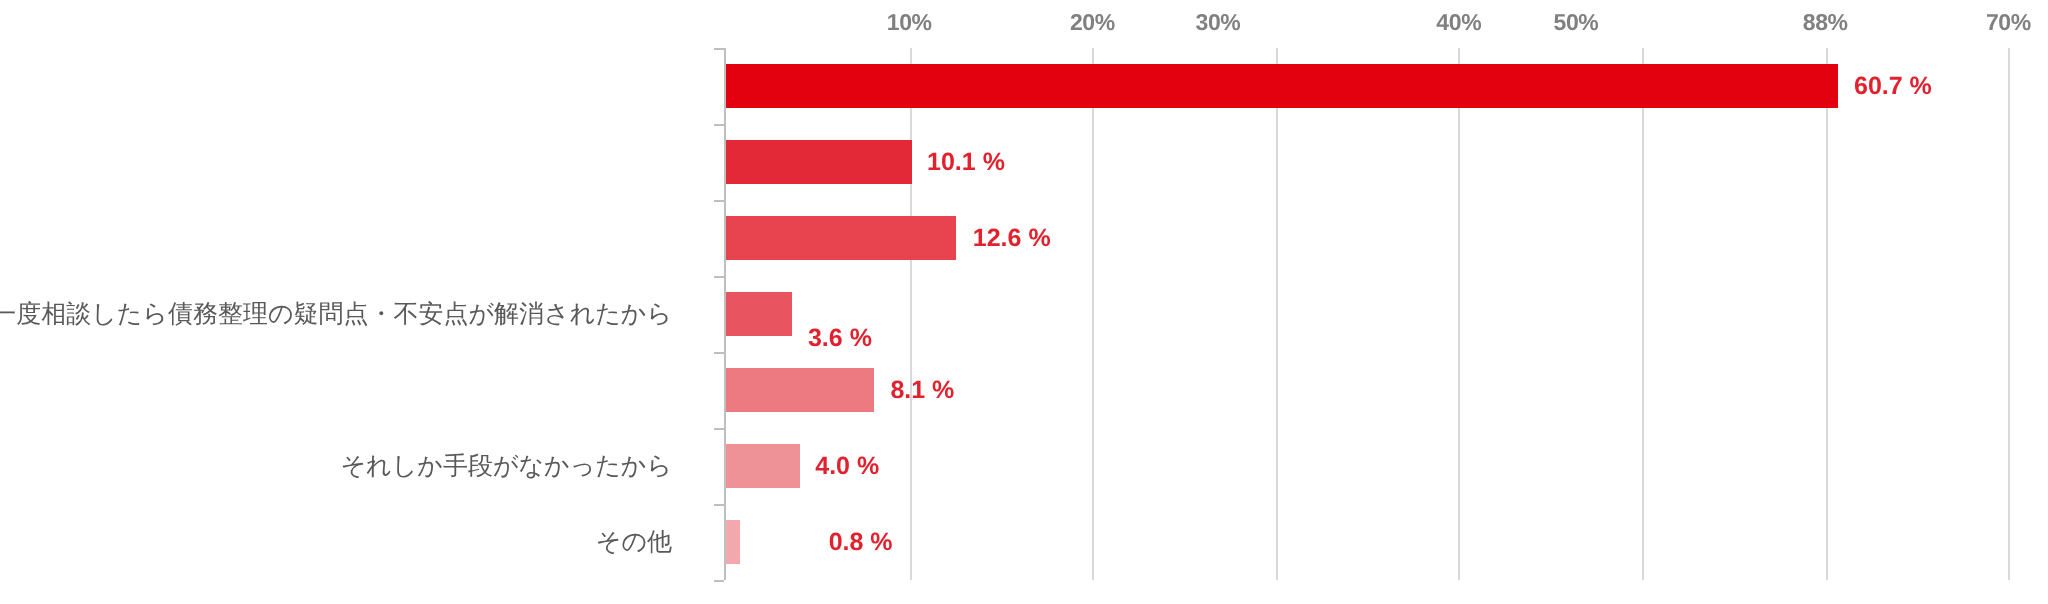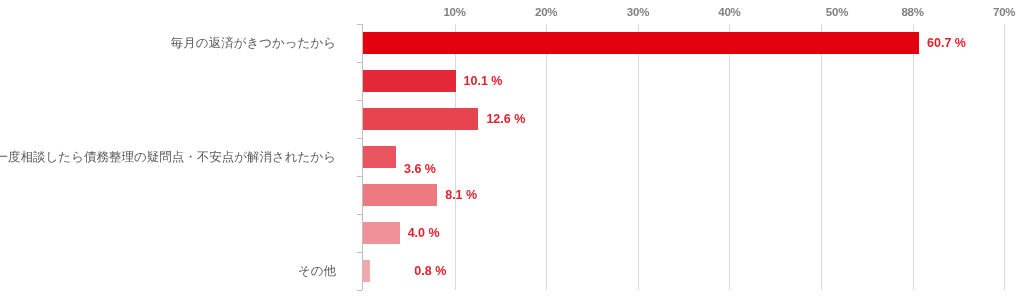--- a/index.html
+++ b/index.html
@@ -82,48 +82,48 @@
 </head>
 <body>
 
 <div id="chart-root">
 
   <div class="axis-line" style="height: 266px;"></div>
 <div class="tick-label" style="left: 454.6px; color: rgb(128, 128, 128);">10%</div>
     <div class="gridline" style="left: 454.6px; height: 266px; background: rgb(217, 217, 217);"></div>
     <div class="tick-label" style="left: 546.2px; color: rgb(128, 128, 128);">20%</div>
     <div class="gridline" style="left: 546.2px; height: 266px; background: rgb(217, 217, 217);"></div>
-    <div class="tick-label" style="left: 638px; color: rgb(128, 128, 128);">30%</div>
+    <div class="tick-label" style="left: 609px; color: rgb(128, 128, 128);">30%</div>
     <div class="gridline" style="left: 637.8px; height: 266px; background: rgb(217, 217, 217);"></div>
     <div class="tick-label" style="left: 729.4px; color: rgb(128, 128, 128);">40%</div>
     <div class="gridline" style="left: 729.4px; height: 266px; background: rgb(217, 217, 217);"></div>
-    <div class="tick-label" style="left: 831px; color: rgb(128, 128, 128); padding-left: 12px;">50%</div>
+    <div class="tick-label" style="left: 782px; color: rgb(128, 128, 128); padding-left: 12px;">50%</div>
     <div class="gridline" style="left: 821px; height: 266px; background: rgb(217, 217, 217);"></div>
     <div class="tick-label" style="left: 912.6px; color: rgb(128, 128, 128);">88%</div>
     <div class="gridline" style="left: 912.6px; height: 266px; background: rgb(217, 217, 217);"></div>
     <div class="tick-label" style="left: 1004.2px; color: rgb(128, 128, 128);">70%</div>
     <div class="gridline" style="left: 1004.2px; height: 266px; background: rgb(217, 217, 217);"></div>
     <div class="axis-tick" style="top: 24px; background: rgb(191, 191, 191);"></div>
-    <div class="cat-label" style="top: 37px; color: rgb(89, 89, 89);">毎月の返済がきつかったから</div>
     <div class="bar" style="width: 556.012px; height: 22px; top: 32px; background: rgb(227, 0, 15);"></div>
     <div class="value-label" style="left: 927.012px; top: 37px; color: rgb(225, 34, 46);">60.7 %</div>
     <div class="axis-tick" style="top: 62px; background: rgb(191, 191, 191);"></div>
     <div class="bar" style="width: 92.516px; height: 22px; top: 70px; background: rgb(227, 41, 56);"></div>
     <div class="value-label" style="left: 463.516px; top: 75px; color: rgb(225, 34, 46);">10.1 %</div>
     <div class="axis-tick" style="top: 100px; background: rgb(191, 191, 191);"></div>
     <div class="bar" style="width: 115.416px; height: 22px; top: 108px; background: rgb(232, 68, 80);"></div>
     <div class="value-label" style="left: 486.416px; top: 113px; color: rgb(225, 34, 46);">12.6 %</div>
     <div class="axis-tick" style="top: 138px; background: rgb(191, 191, 191);"></div>
     <div class="cat-label" style="top: 151px; color: rgb(89, 89, 89); margin-left: 39px;">一度相談したら債務整理の疑問点・不安点が解消されたから</div>
     <div class="bar" style="width: 32.976px; height: 22px; top: 146px; background: rgb(232, 85, 96);"></div>
     <div class="value-label" style="left: 403.976px; top: 163px; color: rgb(225, 34, 46);">3.6 %</div>
     <div class="axis-tick" style="top: 176px; background: rgb(191, 191, 191);"></div>
     <div class="bar" style="width: 74.196px; height: 22px; top: 184px; background: rgb(236, 122, 128);"></div>
     <div class="value-label" style="left: 445.196px; top: 189px; color: rgb(225, 34, 46);">8.1 %</div>
     <div class="axis-tick" style="top: 214px; background: rgb(191, 191, 191);"></div>
+    <div class="cat-label" style="top: 227px; color: rgb(89, 89, 89);">それしか手段がなかったから</div>
     <div class="bar" style="width: 36.64px; height: 22px; top: 222px; background: rgb(239, 146, 152);"></div>
     <div class="value-label" style="left: 407.64px; top: 227px; color: rgb(225, 34, 46);">4.0 %</div>
     <div class="axis-tick" style="top: 252px; background: rgb(191, 191, 191);"></div>
     <div class="cat-label" style="top: 265px; color: rgb(89, 89, 89);">その他</div>
     <div class="bar" style="width: 7.328px; height: 22px; top: 260px; background: rgb(242, 168, 173);"></div>
     <div class="value-label" style="left: 378.328px; top: 265px; color: rgb(225, 34, 46); margin-left: 36px;">0.8 %</div>
     <div class="axis-tick" style="top: 290px; background: rgb(191, 191, 191);"></div>
   </div>
 
 </body></html>

